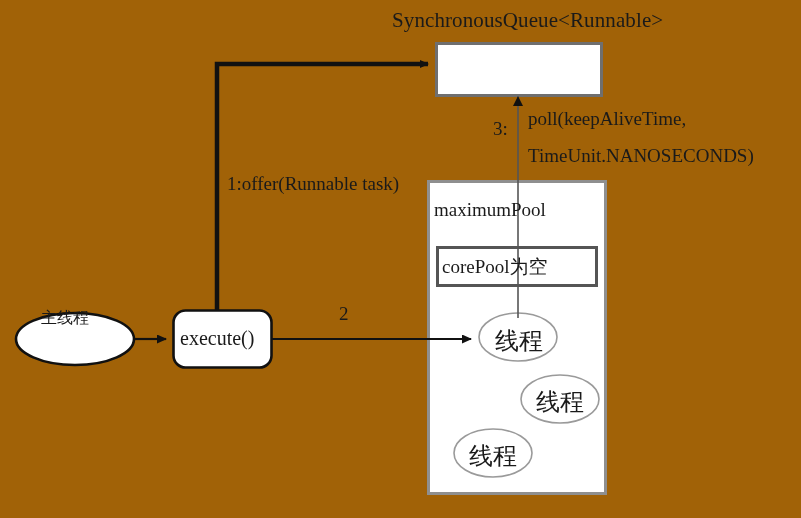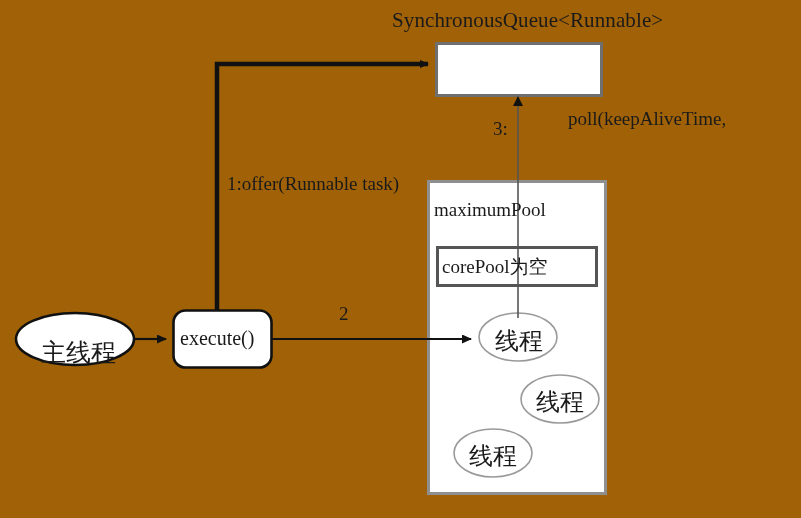--- a/index.html
+++ b/index.html
@@ -42,21 +42,20 @@
   }
   #label-seq3 {
     left: 493px;
     top: 118px;
     font-size: 19px;
   }
   #label-poll-1 {
     left: 528px;
     top: 108px;
     font-size: 19px;
-    margin-left: 40px;
   }
   #label-poll-2 {
     left: 528px;
     top: 145px;
     font-size: 19px;
   }
   #label-two {
     left: 339px;
     top: 303px;
     font-size: 19px;
@@ -66,22 +65,22 @@
     top: 199px;
     font-size: 19px;
   }
   #label-corepool {
     left: 442px;
     top: 254px;
     font-size: 19px;
   }
   #label-main-thread {
     left: 41px;
-    top: 336px;
-    font-size: 25px;
+    top: 308px;
+    font-size: 16px;
   }
   #label-execute {
     left: 180px;
     top: 327px;
     font-size: 20px;
     text-align: right;
   }
   .thread-lbl {
     font-size: 24px;
   }
@@ -131,20 +130,21 @@
   </svg>
 
   <div class="lbl" id="queue-title">SynchronousQueue&lt;Runnable&gt;</div>
 
   <div class="lbl" id="label-offer">1:offer(Runnable task)</div>
 
   <div class="lbl" id="label-seq3">3:</div>
 
   <div class="lbl" id="label-poll-1">poll(keepAliveTime,</div>
 
+  <div class="lbl" id="label-poll-2">TimeUnit.NANOSECONDS)</div>
 
   <div class="lbl" id="label-two">2</div>
 
   <div class="lbl" id="label-corepool">corePool为空</div>
 
   <div class="lbl" id="label-maxpool">maximumPool</div>
 
   <div class="lbl" id="label-main-thread">主线程</div>
 
   <div class="lbl" id="label-execute">execute()</div>

